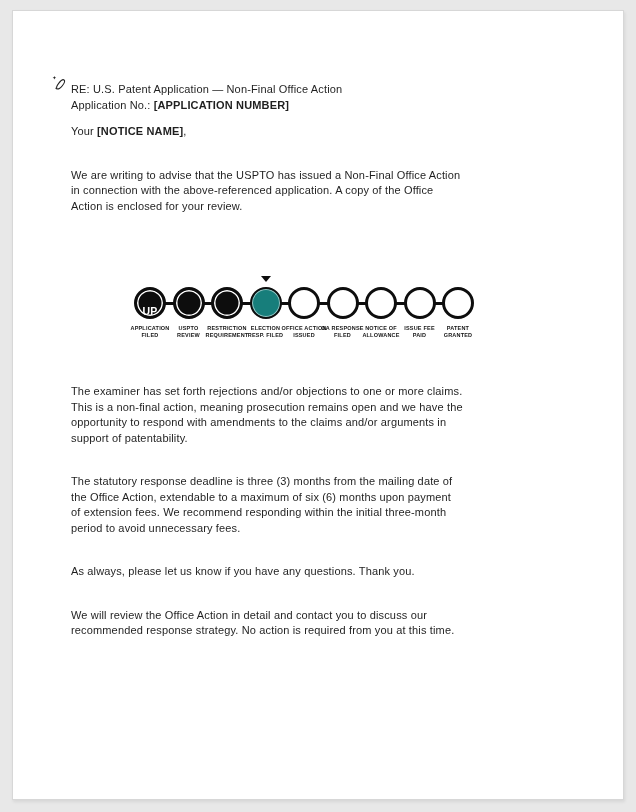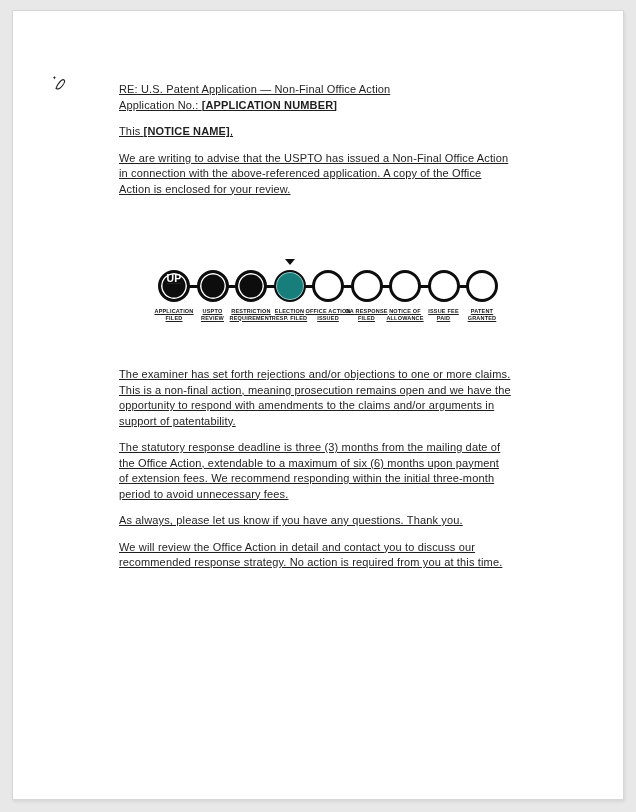--- a/index.html
+++ b/index.html
@@ -24,30 +24,29 @@
     background: var(--paper);
     border: 1px solid #d7d7d7;
     box-shadow: 1px 2px 3px rgba(0,0,0,0.08);
   }
   .pen-icon {
     position: absolute;
     left: 38px; top: 64px;
     width: 17px; height: 17px;
   }
   .content {
-    padding: 71px 86px 0 106px;
+    padding: 71px 86px 0 58px;
     font-size: 11px;
     line-height: 15.5px;
     letter-spacing: 0.15px;
-    text-decoration: underline;
   }
   .hdr-line, .para { white-space: pre; }
   b, .bold { font-weight: bold; }
   .salutation { margin-top: 11px; }
-  .para { margin-top: 11px; }
+  .para { margin-top: 28px; }
 
   
   .timeline {
     margin: 62px 0 46px 0;
     display: flex;
     justify-content: center;
   }
   .tl-row {
     position: relative;
     display: flex;
@@ -77,21 +76,21 @@
   }
   .stage[data-state="current"] .tri { visibility: visible; }
   .circle {
     position: relative;
     z-index: 1;
     width: 32px; height: 32px;
     border-radius: 50%;
     border: 3px solid var(--node);
     background: var(--paper);
     display: flex;
-    align-items: flex-start;
+    align-items: flex-end;
     justify-content: center;
   }
   .stage[data-state="done"] .circle {
     background: var(--node);
     box-shadow: inset 0 0 0 1.5px #ffffff;
   }
   .stage[data-state="current"] .circle {
     border-width: 2.5px;
     background: var(--accent);
     box-shadow: inset 0 0 0 1px rgba(255,255,255,0.55);
@@ -132,21 +131,21 @@
   </svg>
 
   <div class="content">
 
     <div class="hdr-line">RE: U.S. Patent Application — Non-Final Office Action</div>
 
     <div class="hdr-line"><span>Application No.: </span><b>[APPLICATION NUMBER]</b></div>
 
 
 
-    <div class="hdr-line salutation"><span>This </span><b>[NOTICE NAME]</b><span>,</span></div>
+    <div class="hdr-line salutation"><span>Your </span><b>[NOTICE NAME]</b><span>,</span></div>
 
     <div class="para">We are writing to advise that the USPTO has issued a Non-Final Office Action
 in connection with the above-referenced application. A copy of the Office
 Action is enclosed for your review.</div>
 
     <div class="timeline">
       <div class="tl-row">
 
         <div class="stage" data-state="done">
           <div class="tri"></div>

